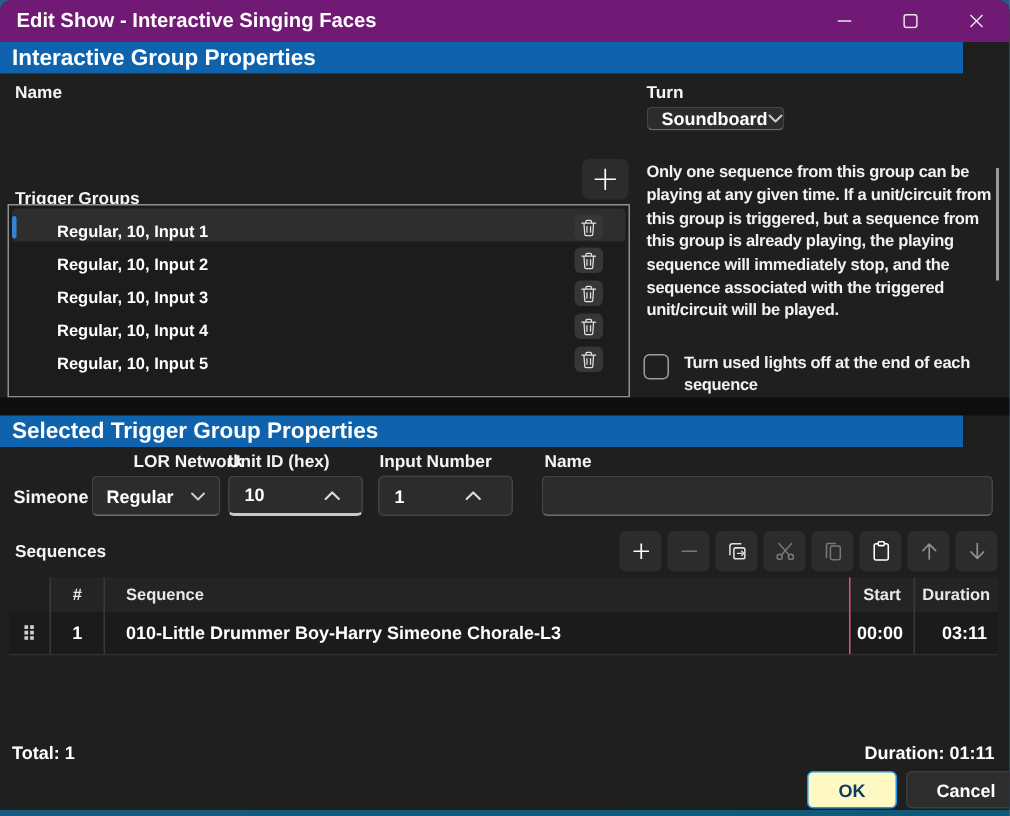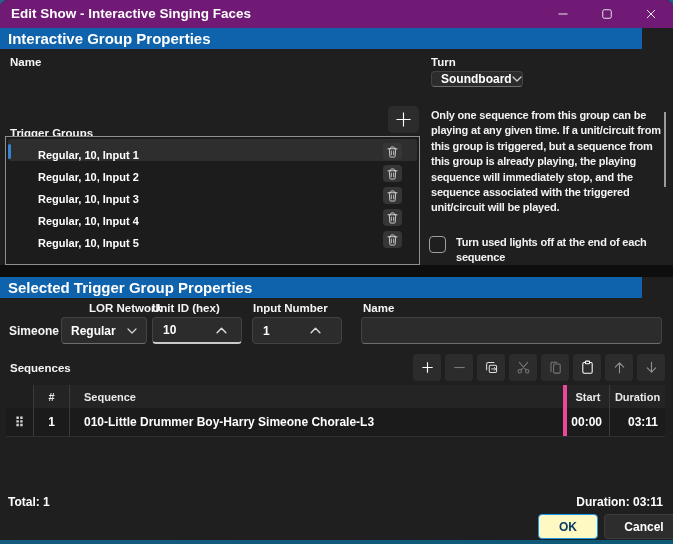--- a/index.html
+++ b/index.html
@@ -58,21 +58,21 @@
   
   .table{position:absolute;left:6px;top:385px;width:659px;}
   .thead{display:flex;height:23px;background:#242424;color:#e8e8e8;font-size:11px;font-weight:bold;align-items:center;}
   .trow{display:flex;height:29px;background:#1b1b1b;border-bottom:1px solid #2f2f2f;color:#fff;
     font-size:12px;font-weight:bold;align-items:center;cursor:default;}
   .c-handle{width:28px;align-self:stretch;display:flex;align-items:center;justify-content:center;
     border-right:1px solid #3a3a3a;}
   .thead .c-handle{background:#1f1f1f;}
   .c-num{width:36px;text-align:center;border-right:1px solid #3a3a3a;align-self:stretch;
     display:flex;align-items:center;justify-content:center;}
-  .c-seq{flex:1;padding-left:14px;border-right:4px solid #ec4899;align-self:stretch;
+  .c-seq{flex:1;padding-left:14px;border-right:1px solid #ec4899;align-self:stretch;
     display:flex;align-items:center;}
   .c-start{width:43px;align-self:stretch;display:flex;align-items:center;justify-content:center;
     border-right:1px solid #3a3a3a;}
   .c-dur{width:55px;align-self:stretch;display:flex;align-items:center;justify-content:center;}
   .trow .c-start,.trow .c-dur{justify-content:flex-end;padding-right:7px;}
   .drag-glyph{color:#cfcfcf;font-size:13px;line-height:1;}
   
   .total{position:absolute;color:#fff;font-size:12px;font-weight:bold;}
   .btn{position:absolute;top:514px;height:25px;border-radius:4px;font-size:12px;font-weight:bold;
     font-family:"Liberation Sans",sans-serif;display:flex;align-items:center;justify-content:center;cursor:default;}
@@ -334,21 +334,21 @@
         <span class="drag-glyph">⠿</span>
       </div>
       <div class="c-num">1</div>
       <div class="c-seq">010-Little Drummer Boy-Harry Simeone Chorale-L3</div>
       <div class="c-start">00:00</div>
       <div class="c-dur">03:11</div>
     </div>
   </div>
 
   <span class="total" style="left:8px;top:495px;">Total: 1</span>
-  <span class="total" style="right:10px;top:495px;">Duration: 03:11</span>
+  <span class="total" style="right:10px;top:495px;">Duration: 01:11</span>
 
   <div class="btn btn-ok">
     <span>OK</span>
   </div>
   <div class="btn btn-cancel">
     <span>Cancel</span>
   </div>
 
 </div>
 

